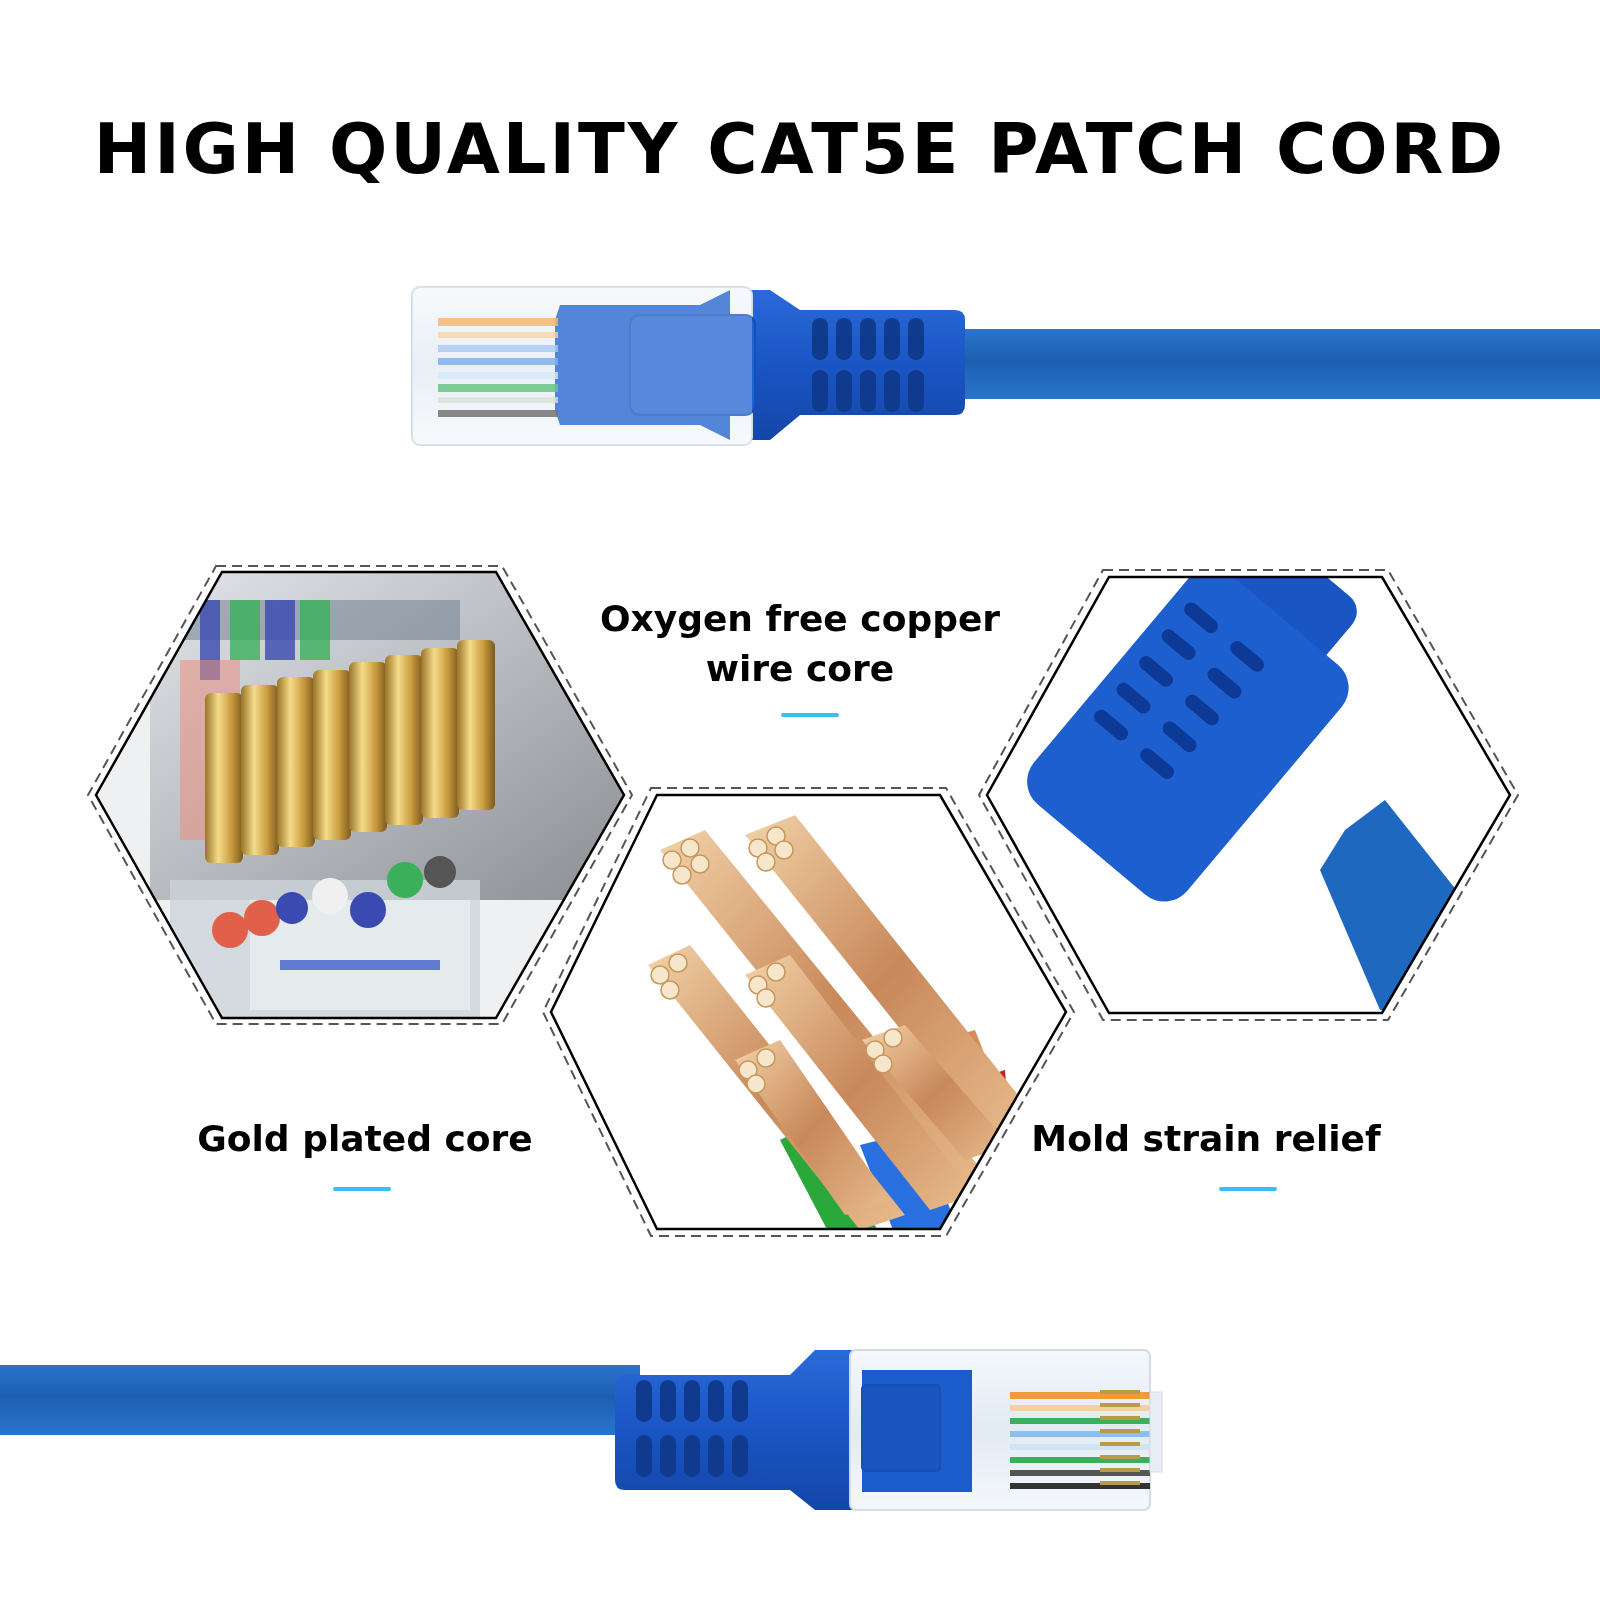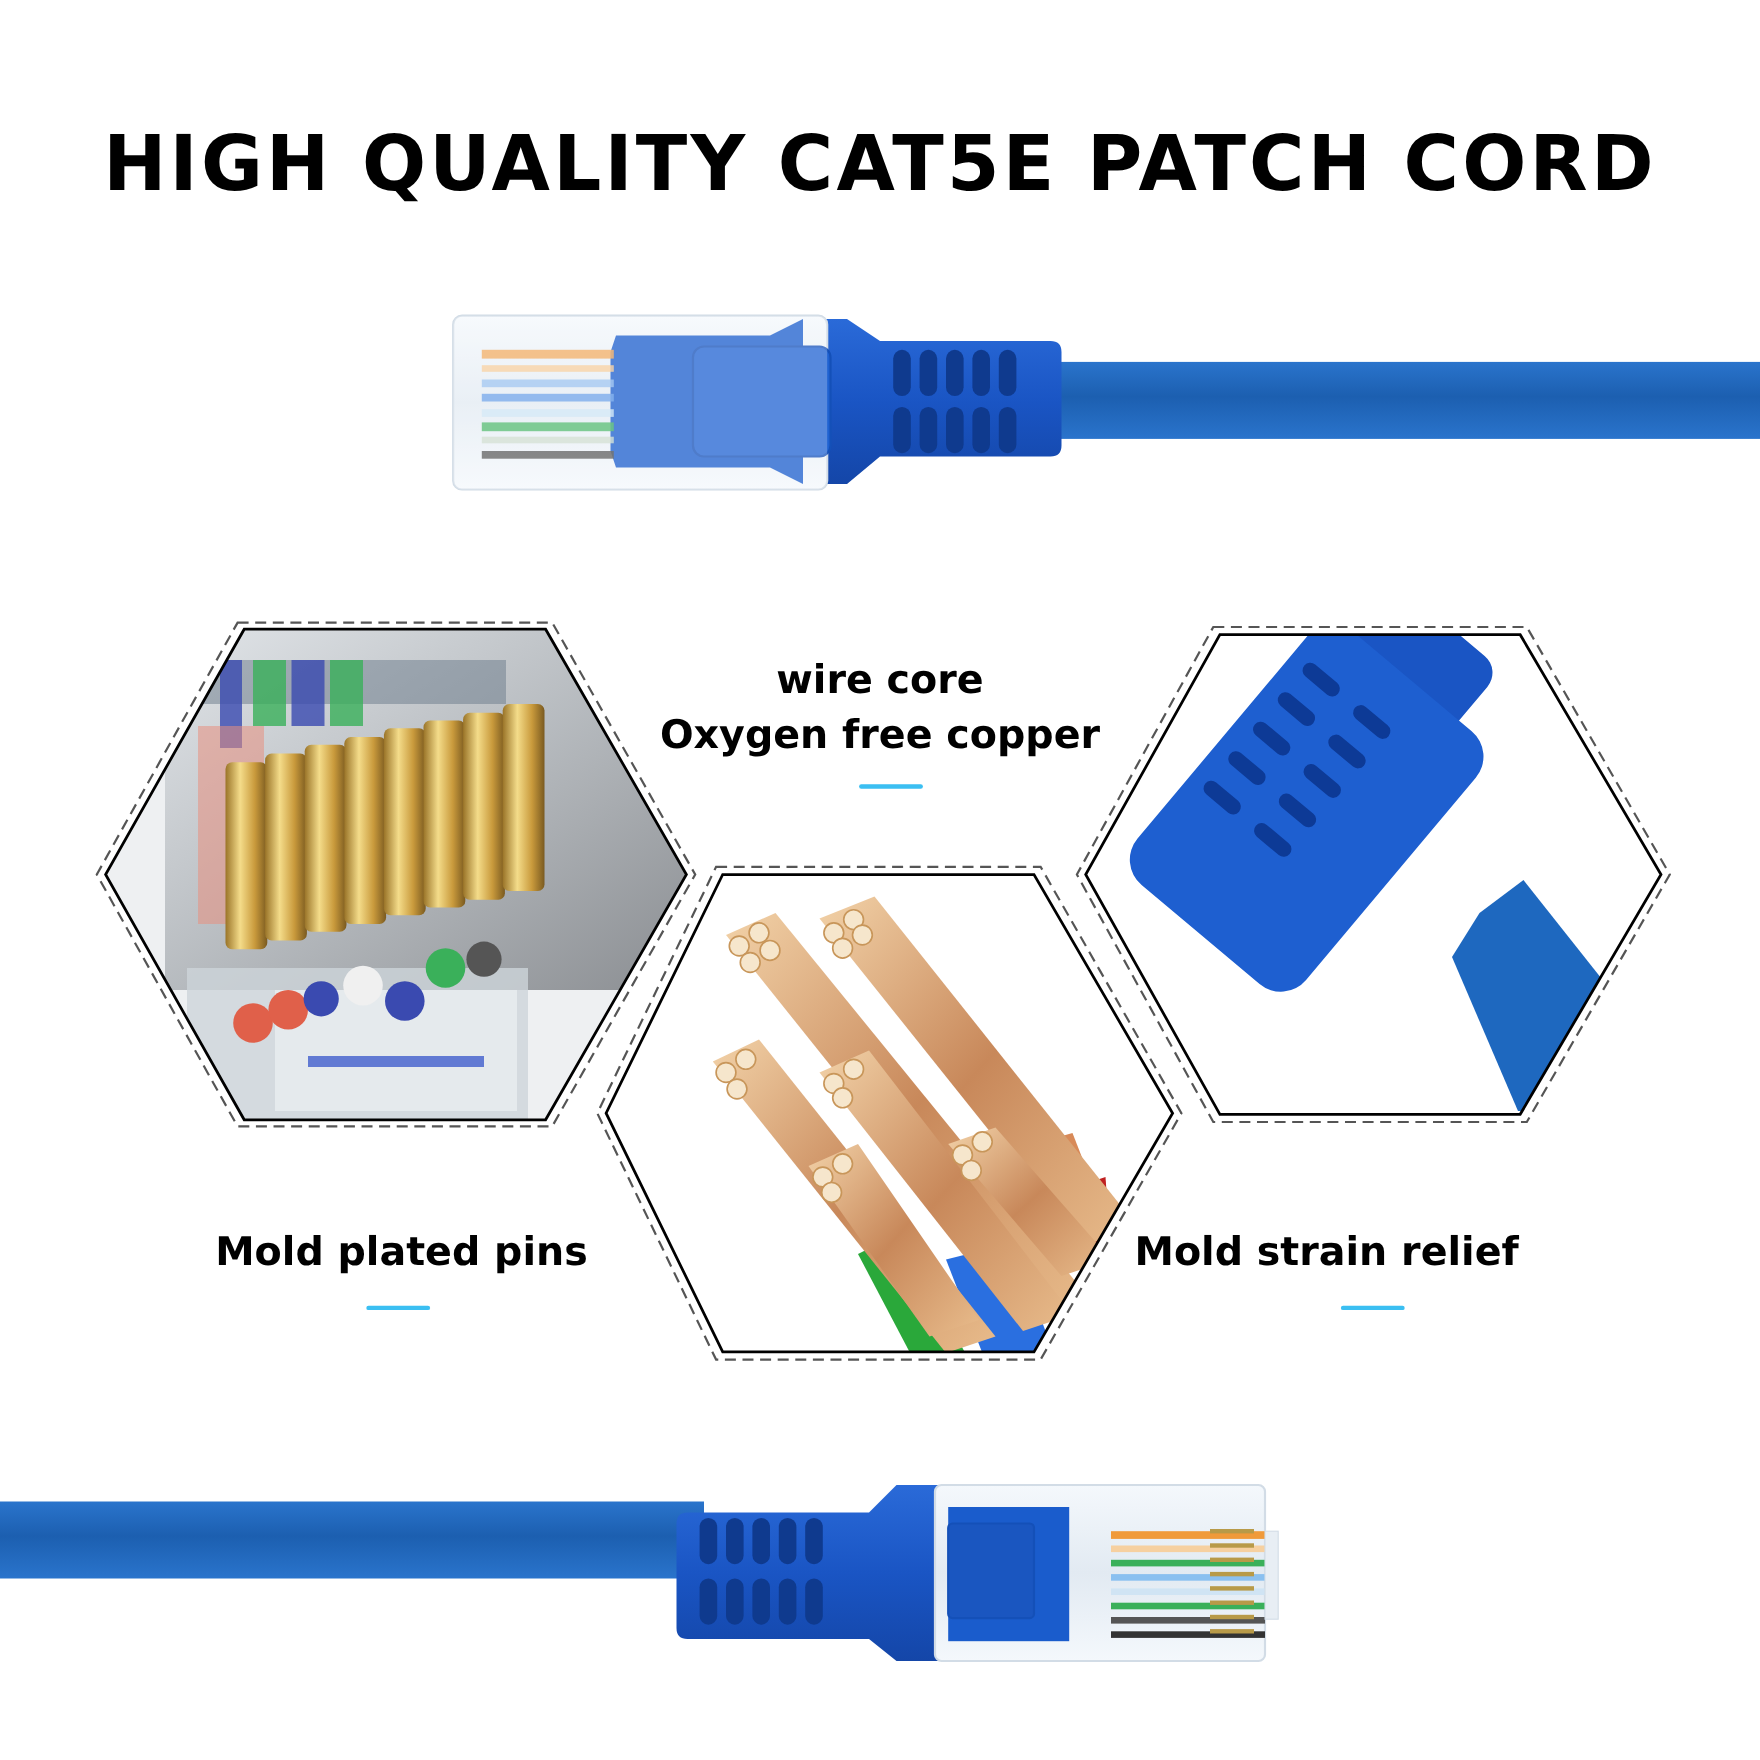--- a/index.html
+++ b/index.html
@@ -254,26 +254,26 @@
       <rect x="1100" y="1442" width="40" height="4"></rect>
         <rect x="1100" y="1455" width="40" height="4"></rect>
       <rect x="1100" y="1468" width="40" height="4"></rect>
         <rect x="1100" y="1481" width="40" height="4"></rect>
     </g>
     <rect x="1150" y="1392" width="12" height="80" fill="#e8eef4" stroke="#d2dce6"></rect>
   </g>
 </svg>
 
 <div class="feature-label" style="left:560px; top:594px; width:480px;">
+  <div>Oxygen free copper</div>
   <div>wire core</div>
-  <div>Oxygen free copper</div>
 </div>
 <div class="accent-line" style="left:781px; top:713px; background:#3bbff2;"></div>
 
 <div class="feature-label" style="left:150px; top:1114px; width:430px;">
-  <div>Mold plated pins</div>
+  <div>Gold plated core</div>
 </div>
 <div class="accent-line" style="left:333px; top:1187px; background:#3bbff2;"></div>
 
 <div class="feature-label" style="left:996px; top:1114px; width:420px;">
   <div>Mold strain relief</div>
 </div>
 <div class="accent-line" style="left:1219px; top:1187px; background:#3bbff2;"></div>
 
 </body></html>

